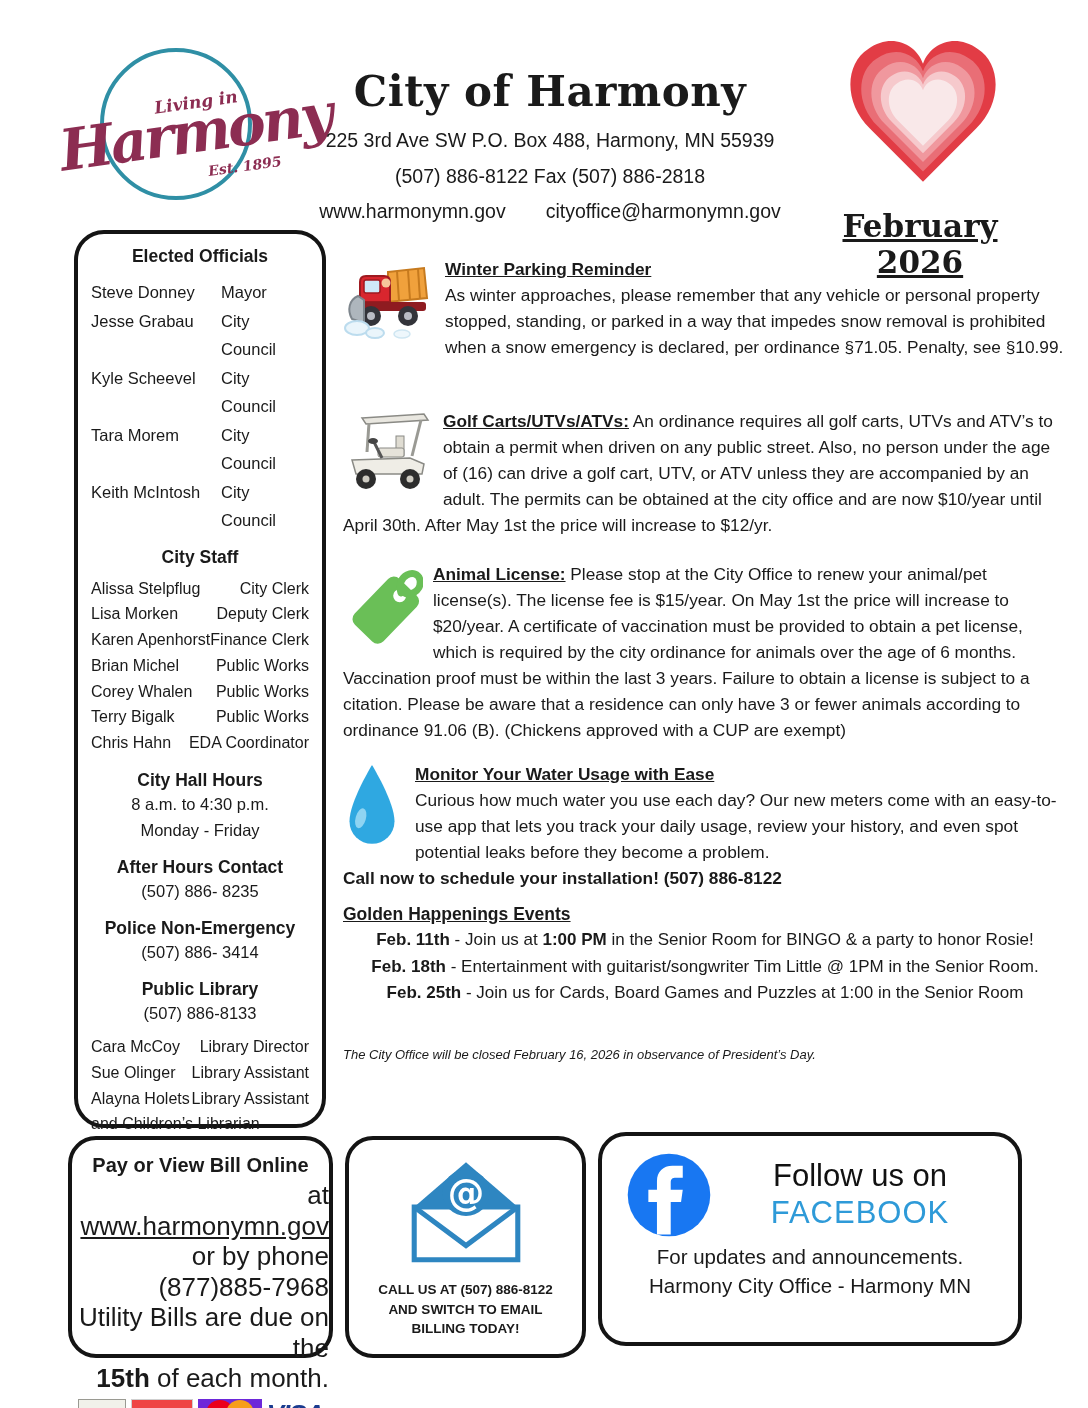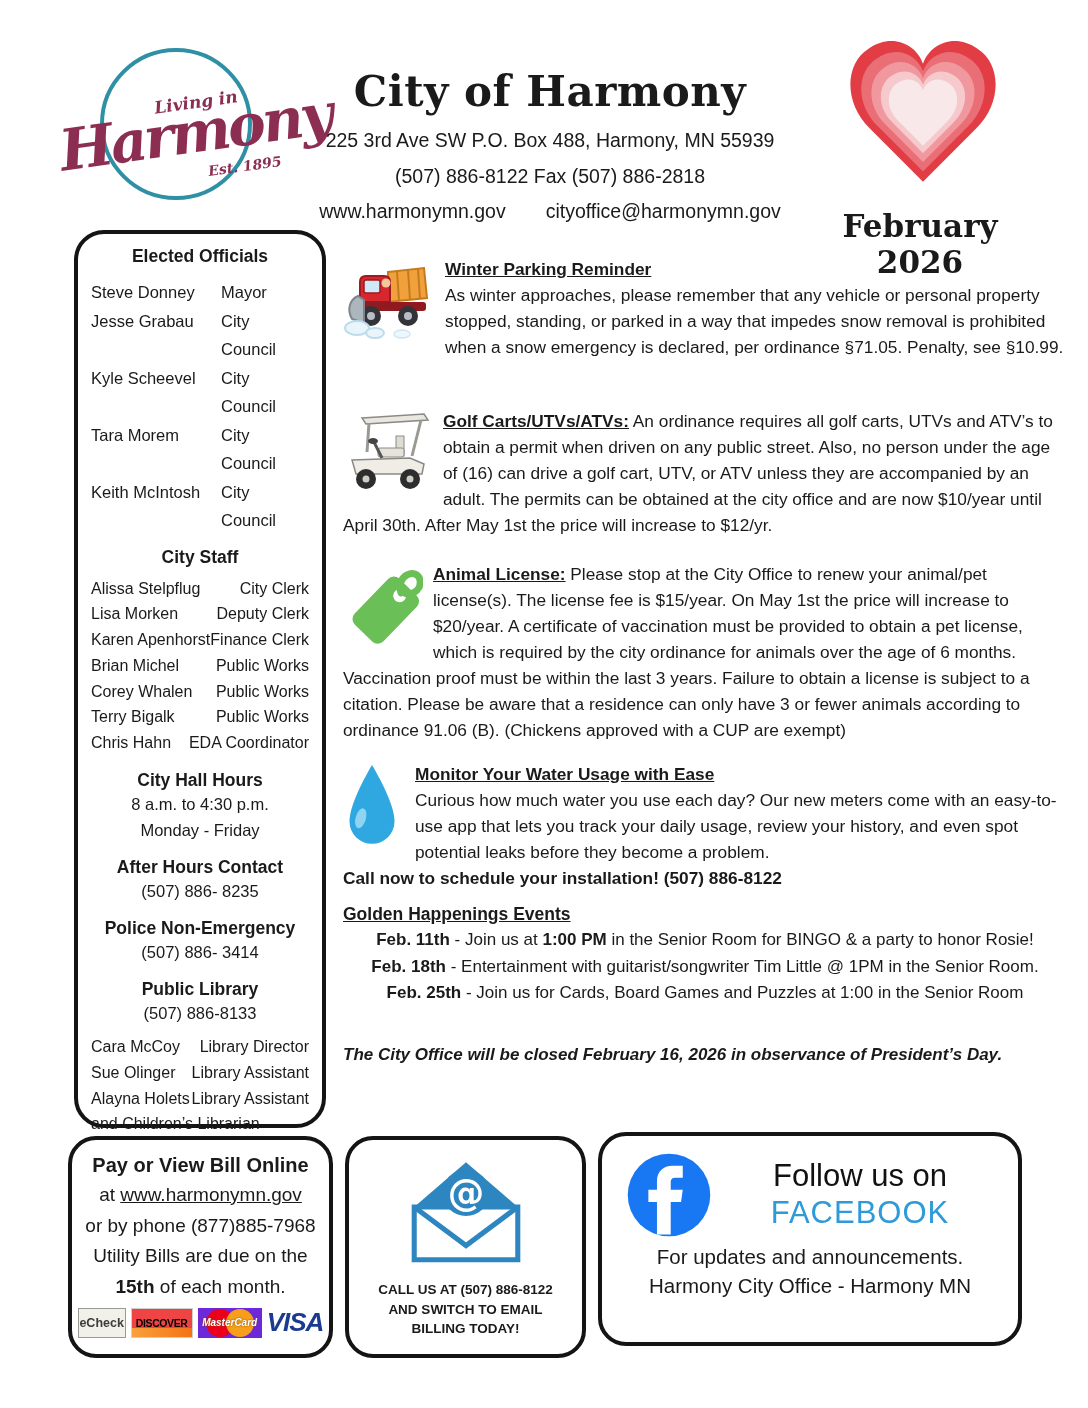--- a/index.html
+++ b/index.html
@@ -23,21 +23,21 @@
   .logo-est { position:absolute; left:150px; top:118px; font-family:"DejaVu Serif",serif;
     font-style:italic; font-weight:bold; font-size:14px; color:#8c2d52; transform:rotate(-8deg); }
 
   .title-block { position:absolute; left:318px; top:68px; width:464px; text-align:center; }
   .page-title { font-size:42px; line-height:48px; letter-spacing:0.5px; }
   .hdr-line { margin-top:13px; font-size:19.5px; }
   .hdr-webline { margin-top:12px; font-size:19.5px; display:flex; justify-content:center; gap:40px; }
 
   .heart-wrap { position:absolute; left:840px; top:34px; width:166px; height:172px; }
   .issue-date { position:absolute; left:796px; top:208px; width:248px; text-align:center;
-    font-size:31px; }
+    font-size:31px;text-decoration:underline; }
 
   
   .sidebar { position:absolute; left:74px; top:230px; width:252px; height:898px;
     border:4px solid #141414; border-radius:30px; padding:12px 13px 10px 13px; }
   .side-h { text-align:center; font-weight:bold; font-size:17.5px; }
   .elected-list { margin-top:11px; }
   .elected-row { display:grid; grid-template-columns:130px 1fr; font-size:16.5px; line-height:28.5px; }
   .staff-list { margin-top:8px; }
   .staff-row { display:flex; justify-content:space-between; font-size:16px; line-height:25.8px; }
   .side-center { text-align:center; font-size:16.5px; line-height:26px; }
@@ -47,27 +47,27 @@
     padding:0 4px 0 22px; }
 
   
   .main { position:absolute; left:343px; top:256px; width:724px; }
   .sec { position:absolute; left:0; width:724px; font-size:17.3px; line-height:26px; }
   .art-title { font-weight:bold; text-decoration:underline; }
   .float-icon { float:left; }
   .cta { font-weight:bold; clear:both; }
   .events-item { font-size:17px; line-height:26.5px;text-align:center; }
   .evt-b { font-weight:bold; }
-  .closure { font-style:italic; font-weight:bold; font-size:17px; }
+  .closure { font-style:italic; font-weight:normal; font-size:13px; }
 
   
   .box { position:absolute; border:4px solid #141414; border-radius:28px; background:#fff; }
   .bill-box { left:68px; top:1136px; width:265px; height:222px; text-align:center; padding-top:10px; }
   .bill-title { font-weight:bold; font-size:20px; line-height:30px; }
-  .bill-line { font-size:19px; line-height:30.5px; }
+  .bill-line { font-size:26px; line-height:30.5px;text-align:right; }
   .bill-link { text-decoration:underline; color:#1a1a1a; }
   .pay-row { display:flex; justify-content:center; align-items:center; gap:5px; margin-top:5px; }
   .pay-echeck { width:48px; height:30px; border:1px solid #9a9a92; background:#f1f1ea;
     font-size:12.5px; font-weight:bold; color:#3c3c3c; display:flex; align-items:center; justify-content:center; }
   .pay-discover { width:62px; height:30px; border:1px solid #cfcfcf; background:#ef4444; position:relative;
     font-size:10.5px; font-weight:bold; letter-spacing:-0.4px; color:#000;
     display:flex; align-items:center; justify-content:center; overflow:hidden; }
   .pay-discover::after { content:""; position:absolute; left:0; right:0; bottom:0; height:9px;
     background:linear-gradient(90deg,#f9a13c,#f47216); }
   .pay-mc { width:64px; height:30px; position:relative; background:#6d28d9; }

